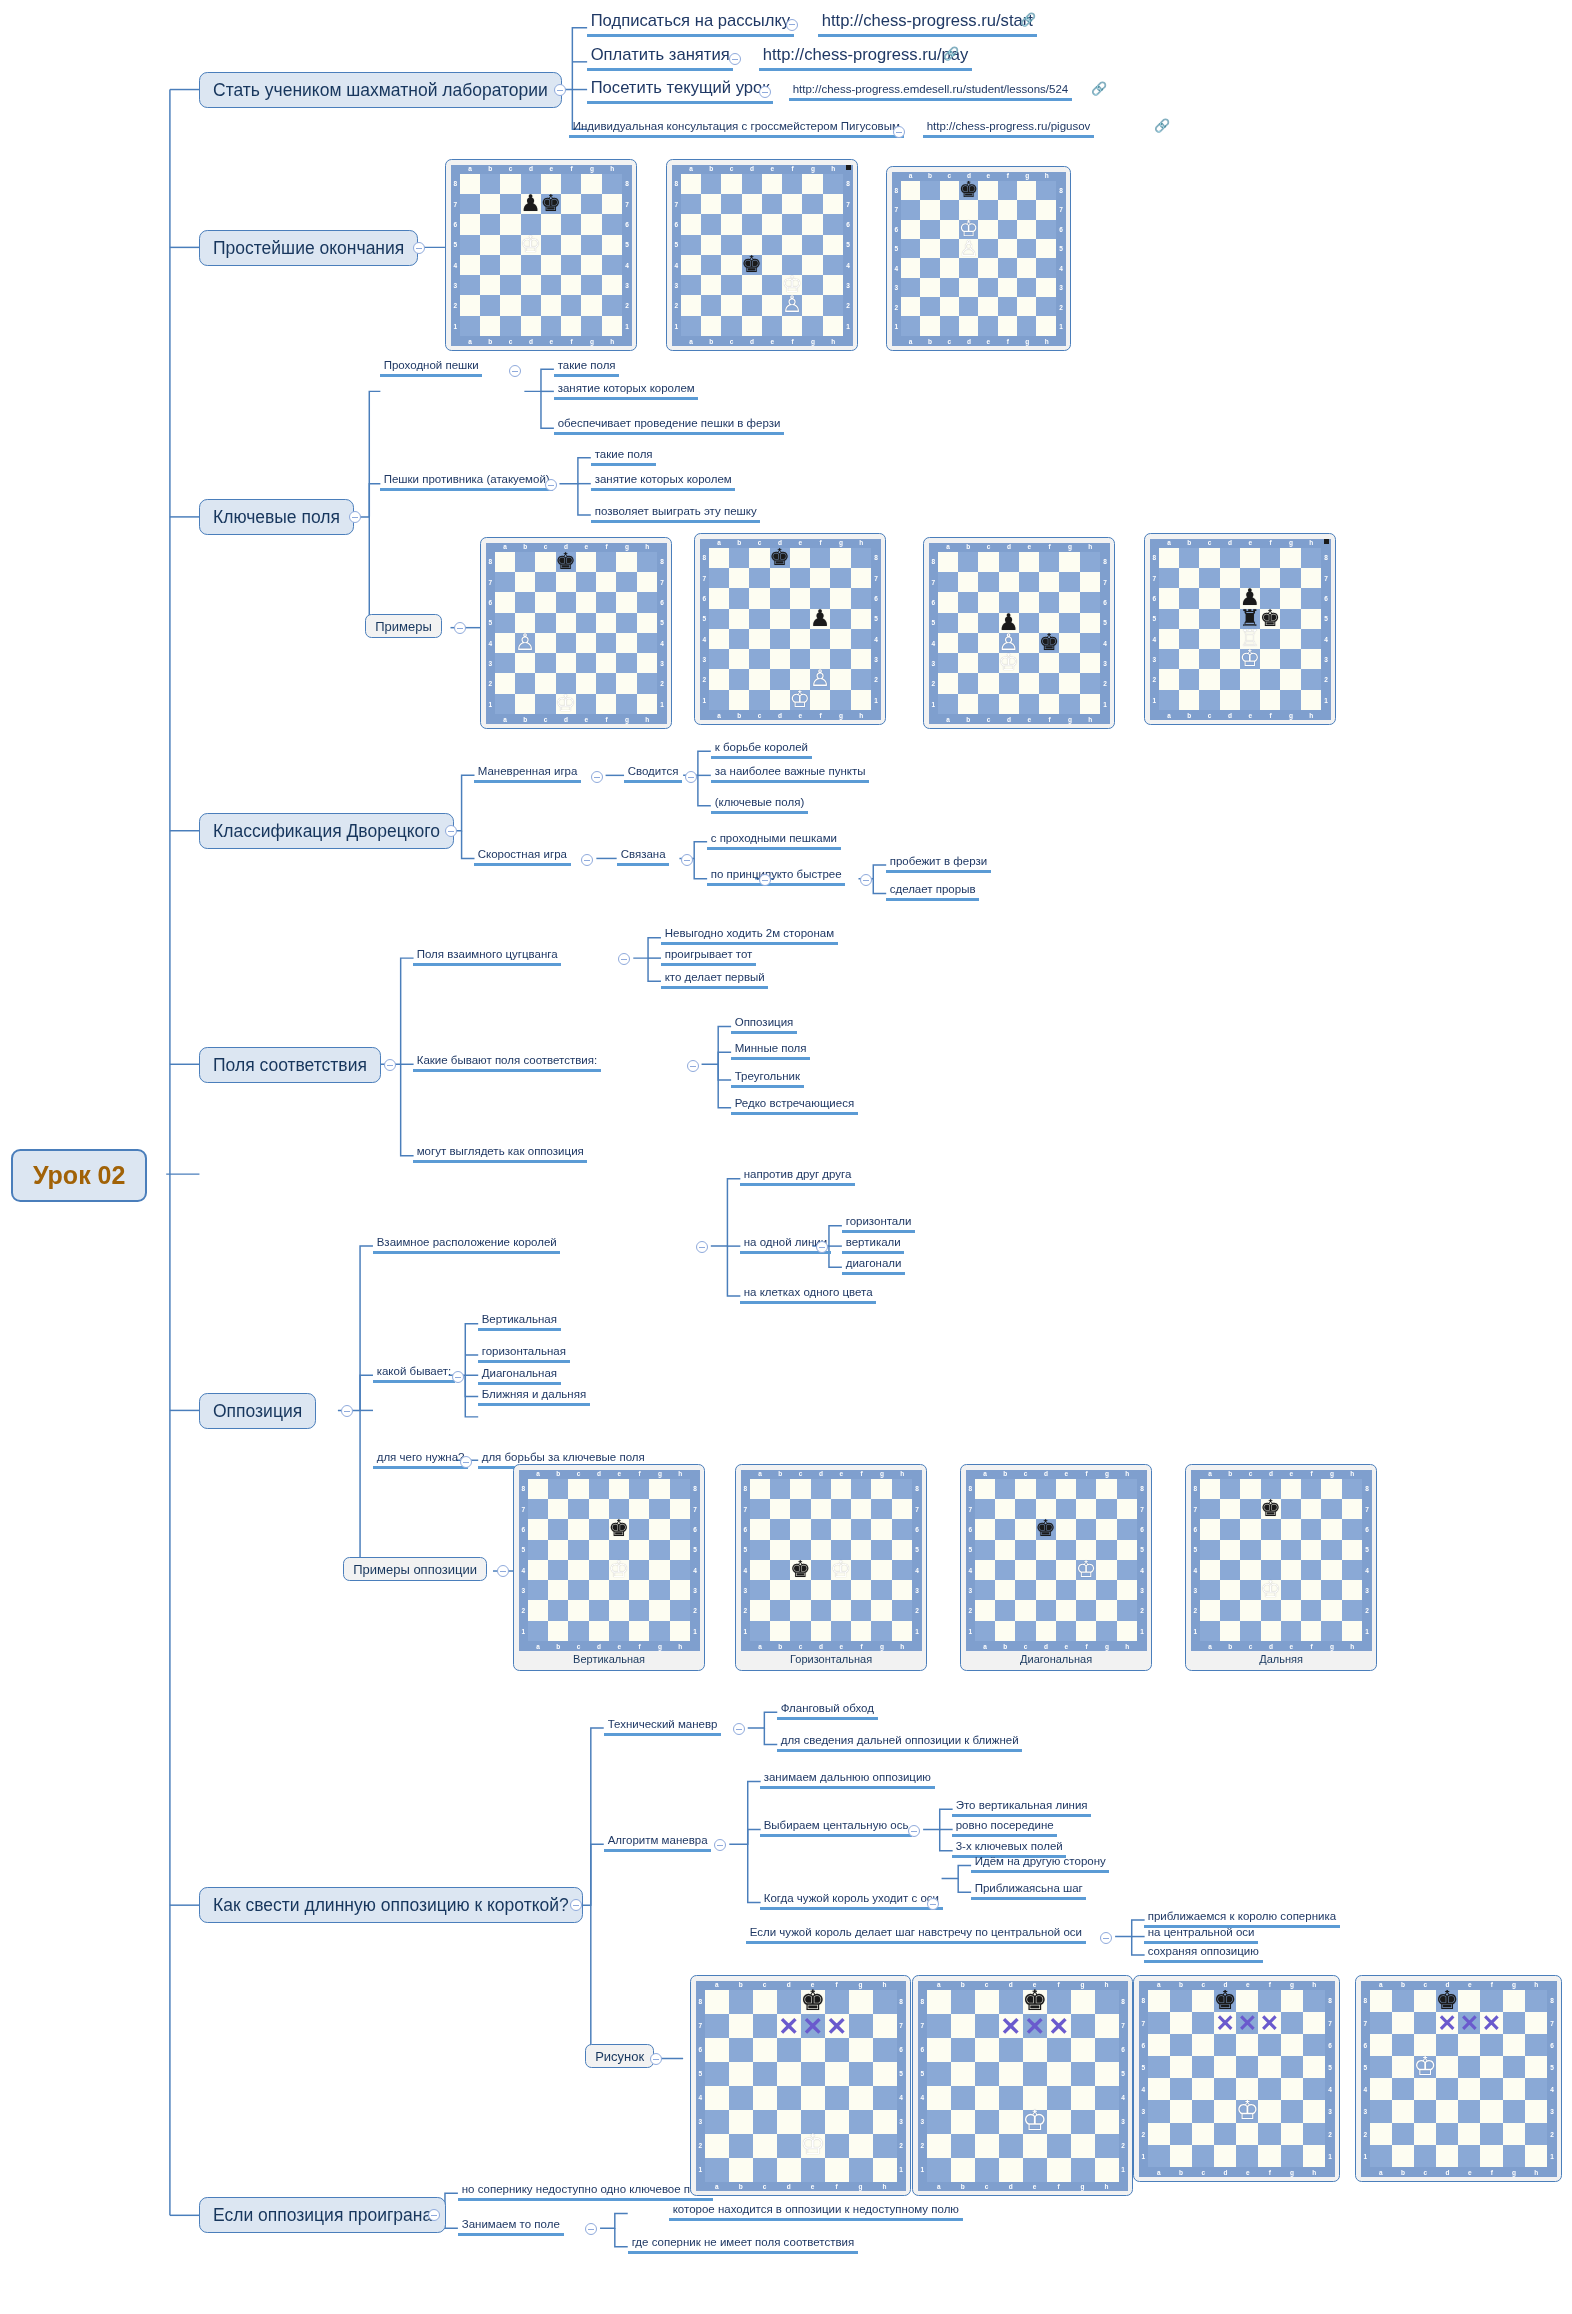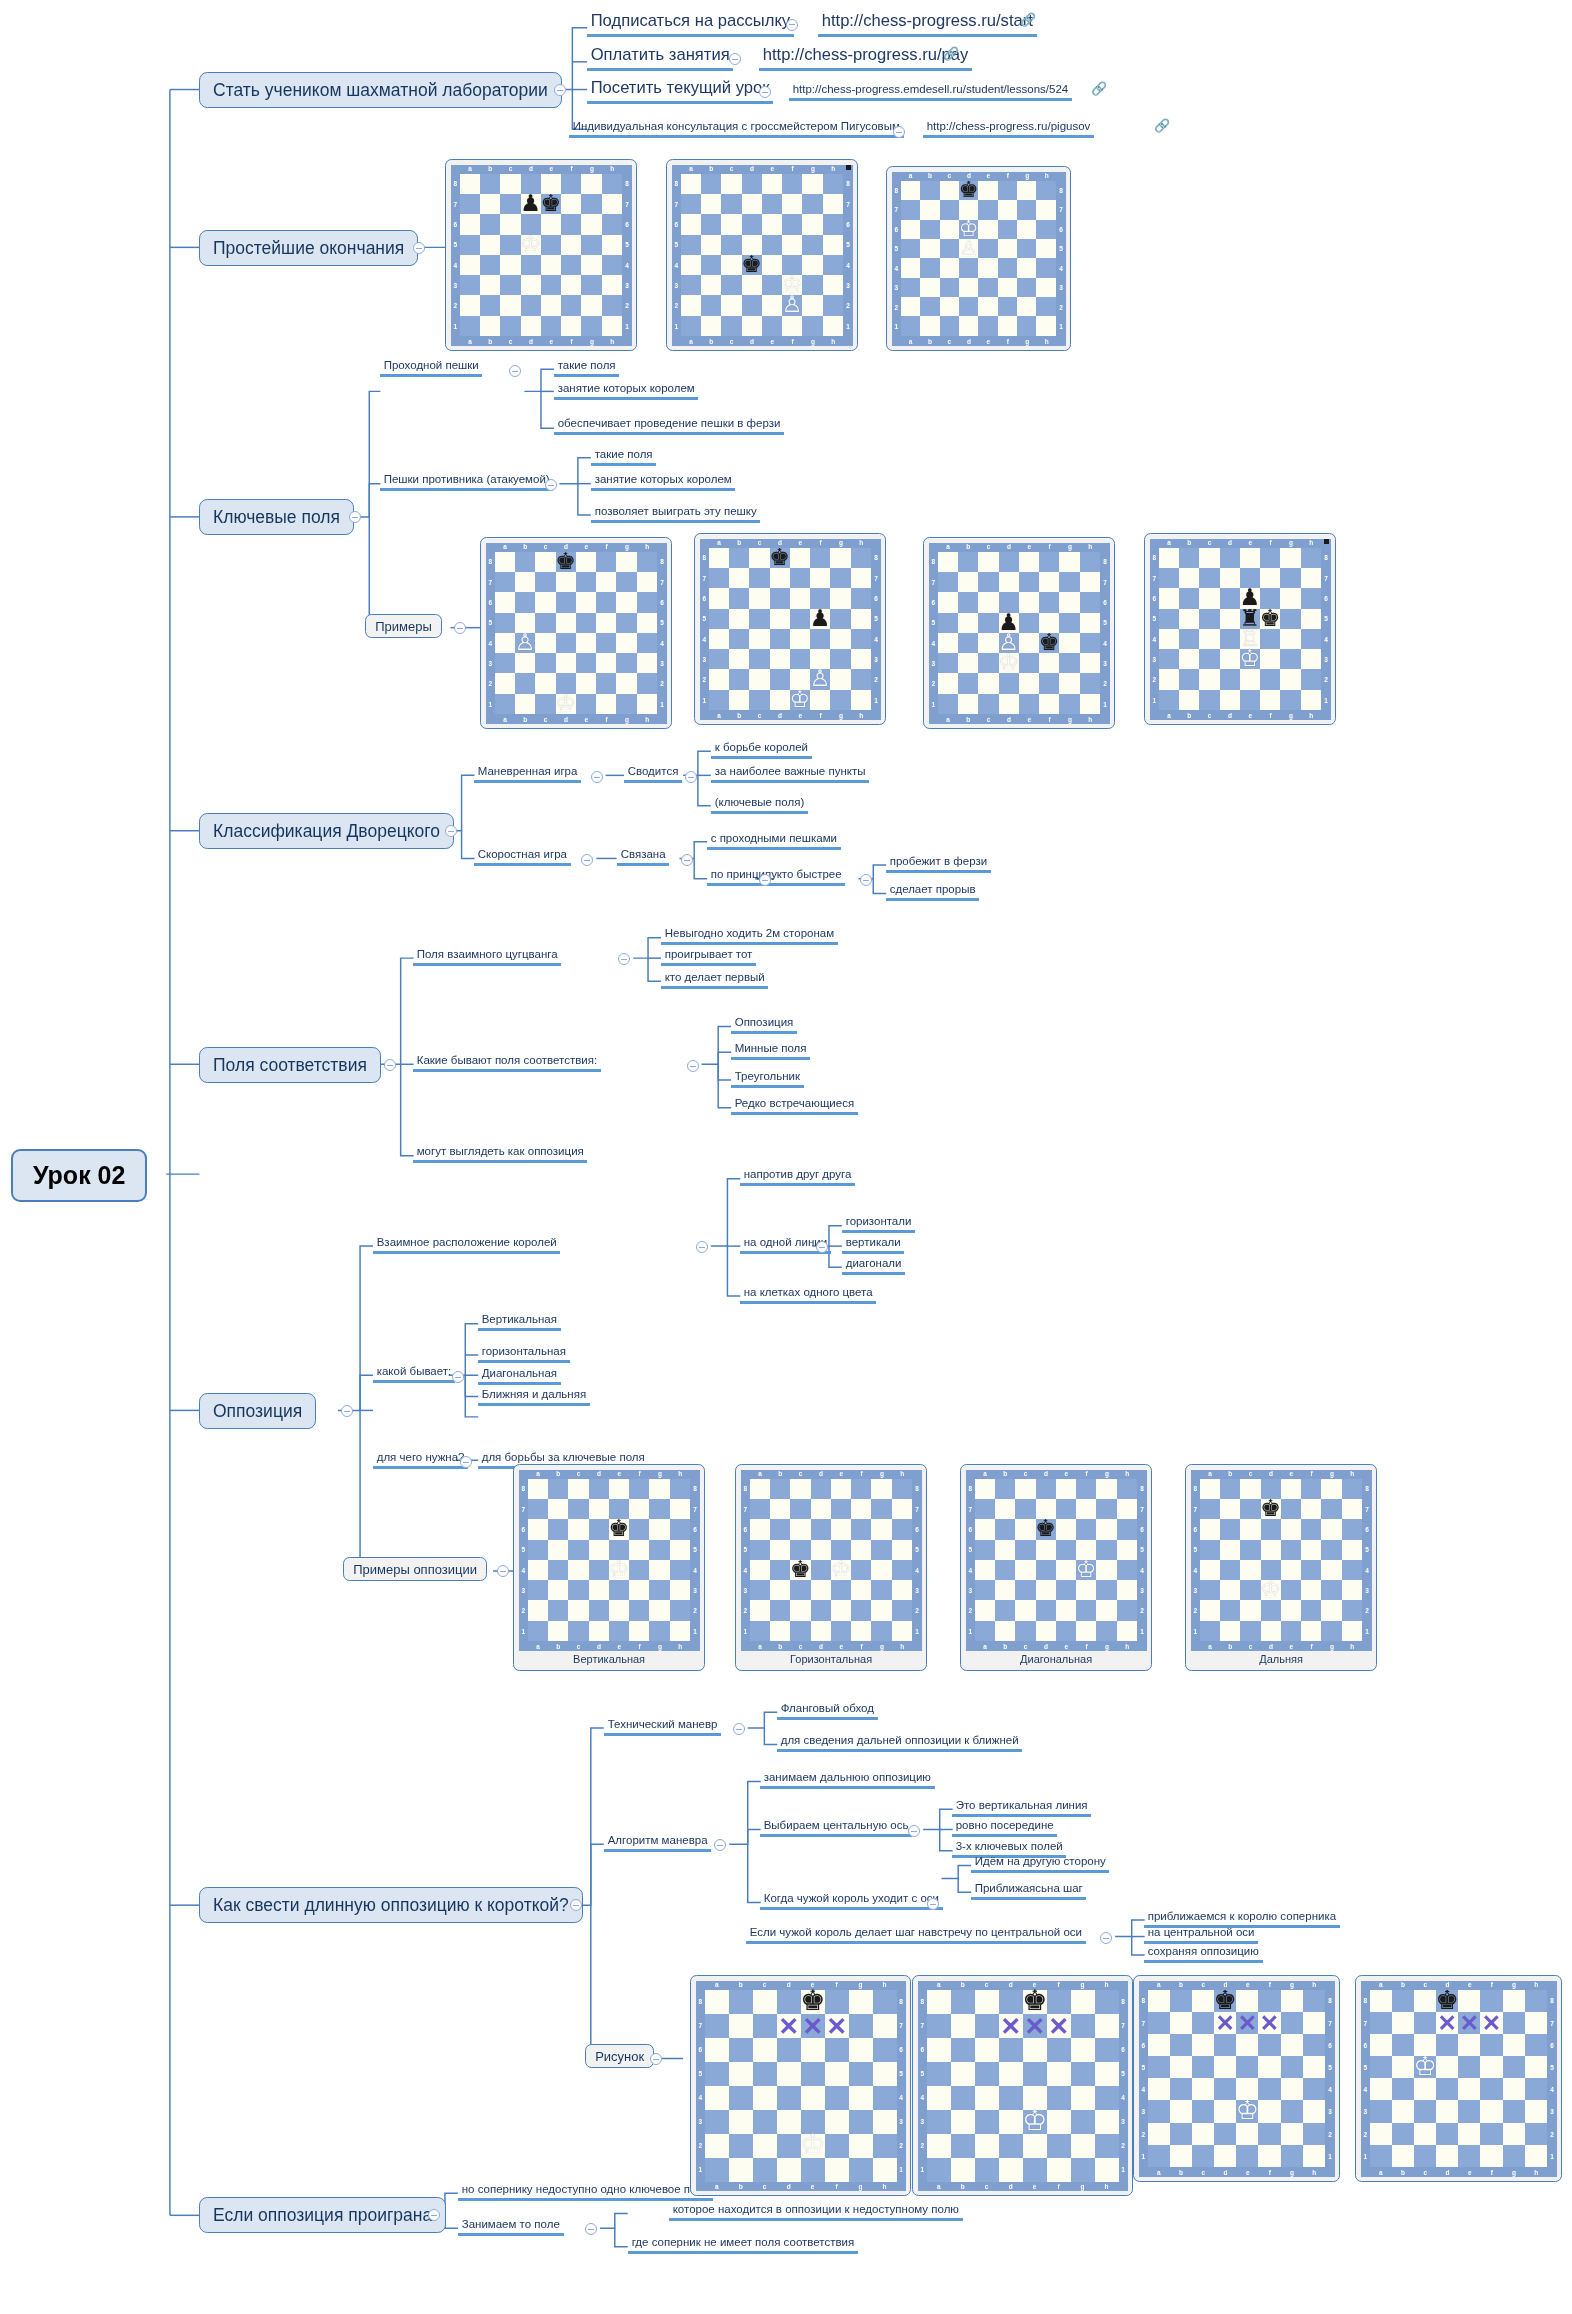--- a/index.html
+++ b/index.html
@@ -13,21 +13,21 @@
     overflow: hidden;
   }
   #canvas { position:absolute; inset:0; }
   svg.wires { position:absolute; left:0; top:0; width:1573px; height:2315px; pointer-events:none; }
 
   
   .node { position:absolute; white-space:nowrap; }
 
   .root {
     background:#dce6f2; border:2.8px solid #4a7ebb; border-radius:9.2px;
-    color:#000000; font-weight:bold; font-size:25px;
+    color:#a16207; font-weight:bold; font-size:25px;
     padding:10px 20px; text-align:center;
   }
   .lvl1 {
     background:#dce6f2; border:1.8px solid #4a7ebb; border-radius:8.3px;
     color:#17365d; font-size:17.5px; padding:6.5px 13px;
   }
   .boxed {
     background:#f2f2f2; border:1.8px solid #4a7ebb; border-radius:6.5px;
     color:#17365d; font-size:13px; padding:3.7px 9.2px;
   }

